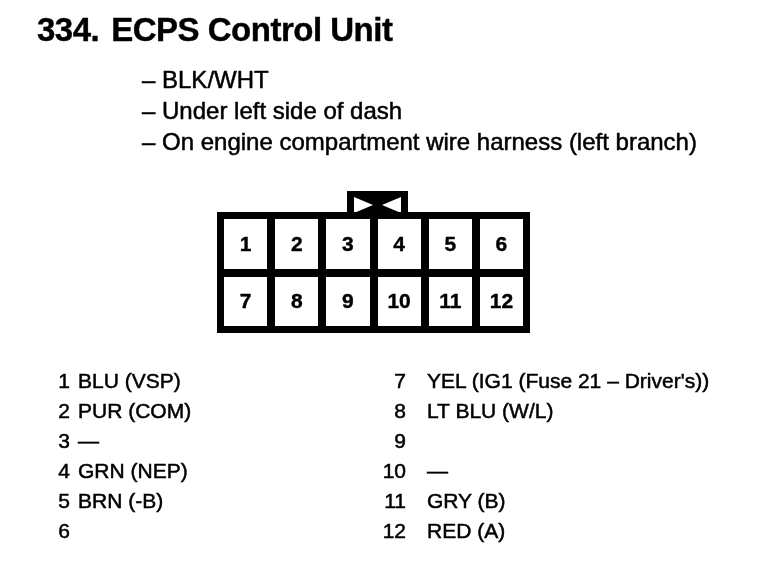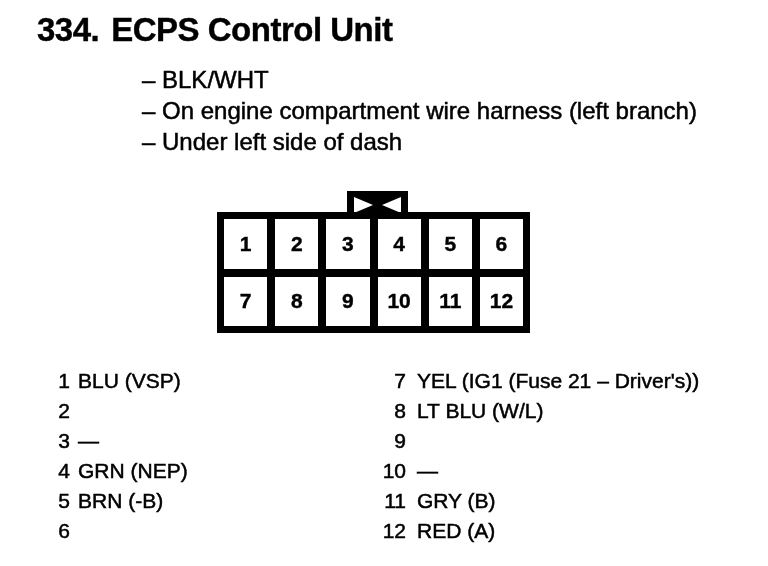--- a/index.html
+++ b/index.html
@@ -84,36 +84,36 @@
   .pin-row {
     display: flex;
     height: 30px;
     line-height: 30px;
     white-space: nowrap;
   }
   .pin-num { text-align: right; flex: none; }
   .pin-col.left  .pin-num { width: 30px; }
   .pin-col.right .pin-num { width: 37px; }
   .pin-label { margin-left: 8px; text-align: right; }
-  .pin-col.right .pin-label { margin-left: 11px; }
+  .pin-col.right .pin-label { margin-left: 21px; }
 </style>
 </head>
 <body>
 
 <div class="page">
 
   <div class="header">
     <span>334.</span>
     <span>ECPS Control Unit</span>
   </div>
 
   <div class="notes">
     <div>– BLK/WHT</div>
+    <div>– Under left side of dash</div>
     <div>– On engine compartment wire harness (left branch)</div>
-    <div>– Under left side of dash</div>
   </div>
 
   <svg class="lock-tab" viewBox="0 0 61 28" aria-hidden="true">
     <rect x="0" y="0" width="61" height="28" fill="#000000"></rect>
     <polygon points="7,6 26,14 7,22" fill="#ffffff"></polygon>
     <polygon points="54,6 35,14 54,22" fill="#ffffff"></polygon>
   </svg>
 
   <div class="connector-body">
     <div class="pin-cell">1</div>
@@ -130,20 +130,21 @@
     <div class="pin-cell">12</div>
   </div>
 
   <div class="pin-col left">
     <div class="pin-row">
       <span class="pin-num">1</span>
       <span class="pin-label">BLU (VSP)</span>
     </div>
     <div class="pin-row">
       <span class="pin-num">2</span>
+      <span class="pin-label">PUR (COM)</span>
     </div>
     <div class="pin-row">
       <span class="pin-num">3</span>
       <span class="pin-label">—</span>
     </div>
     <div class="pin-row">
       <span class="pin-num">4</span>
       <span class="pin-label">GRN (NEP)</span>
     </div>
     <div class="pin-row">

